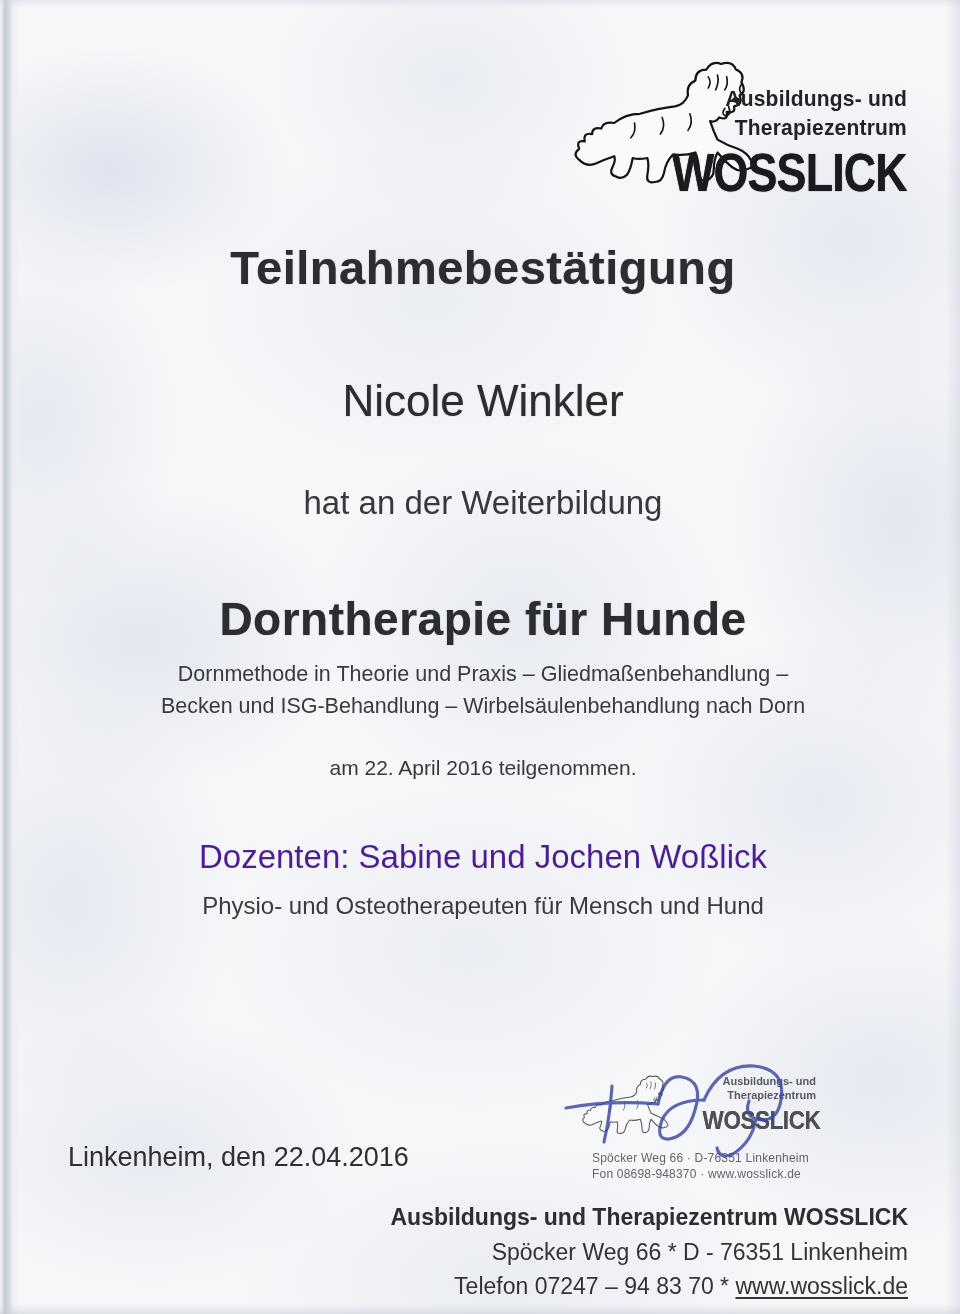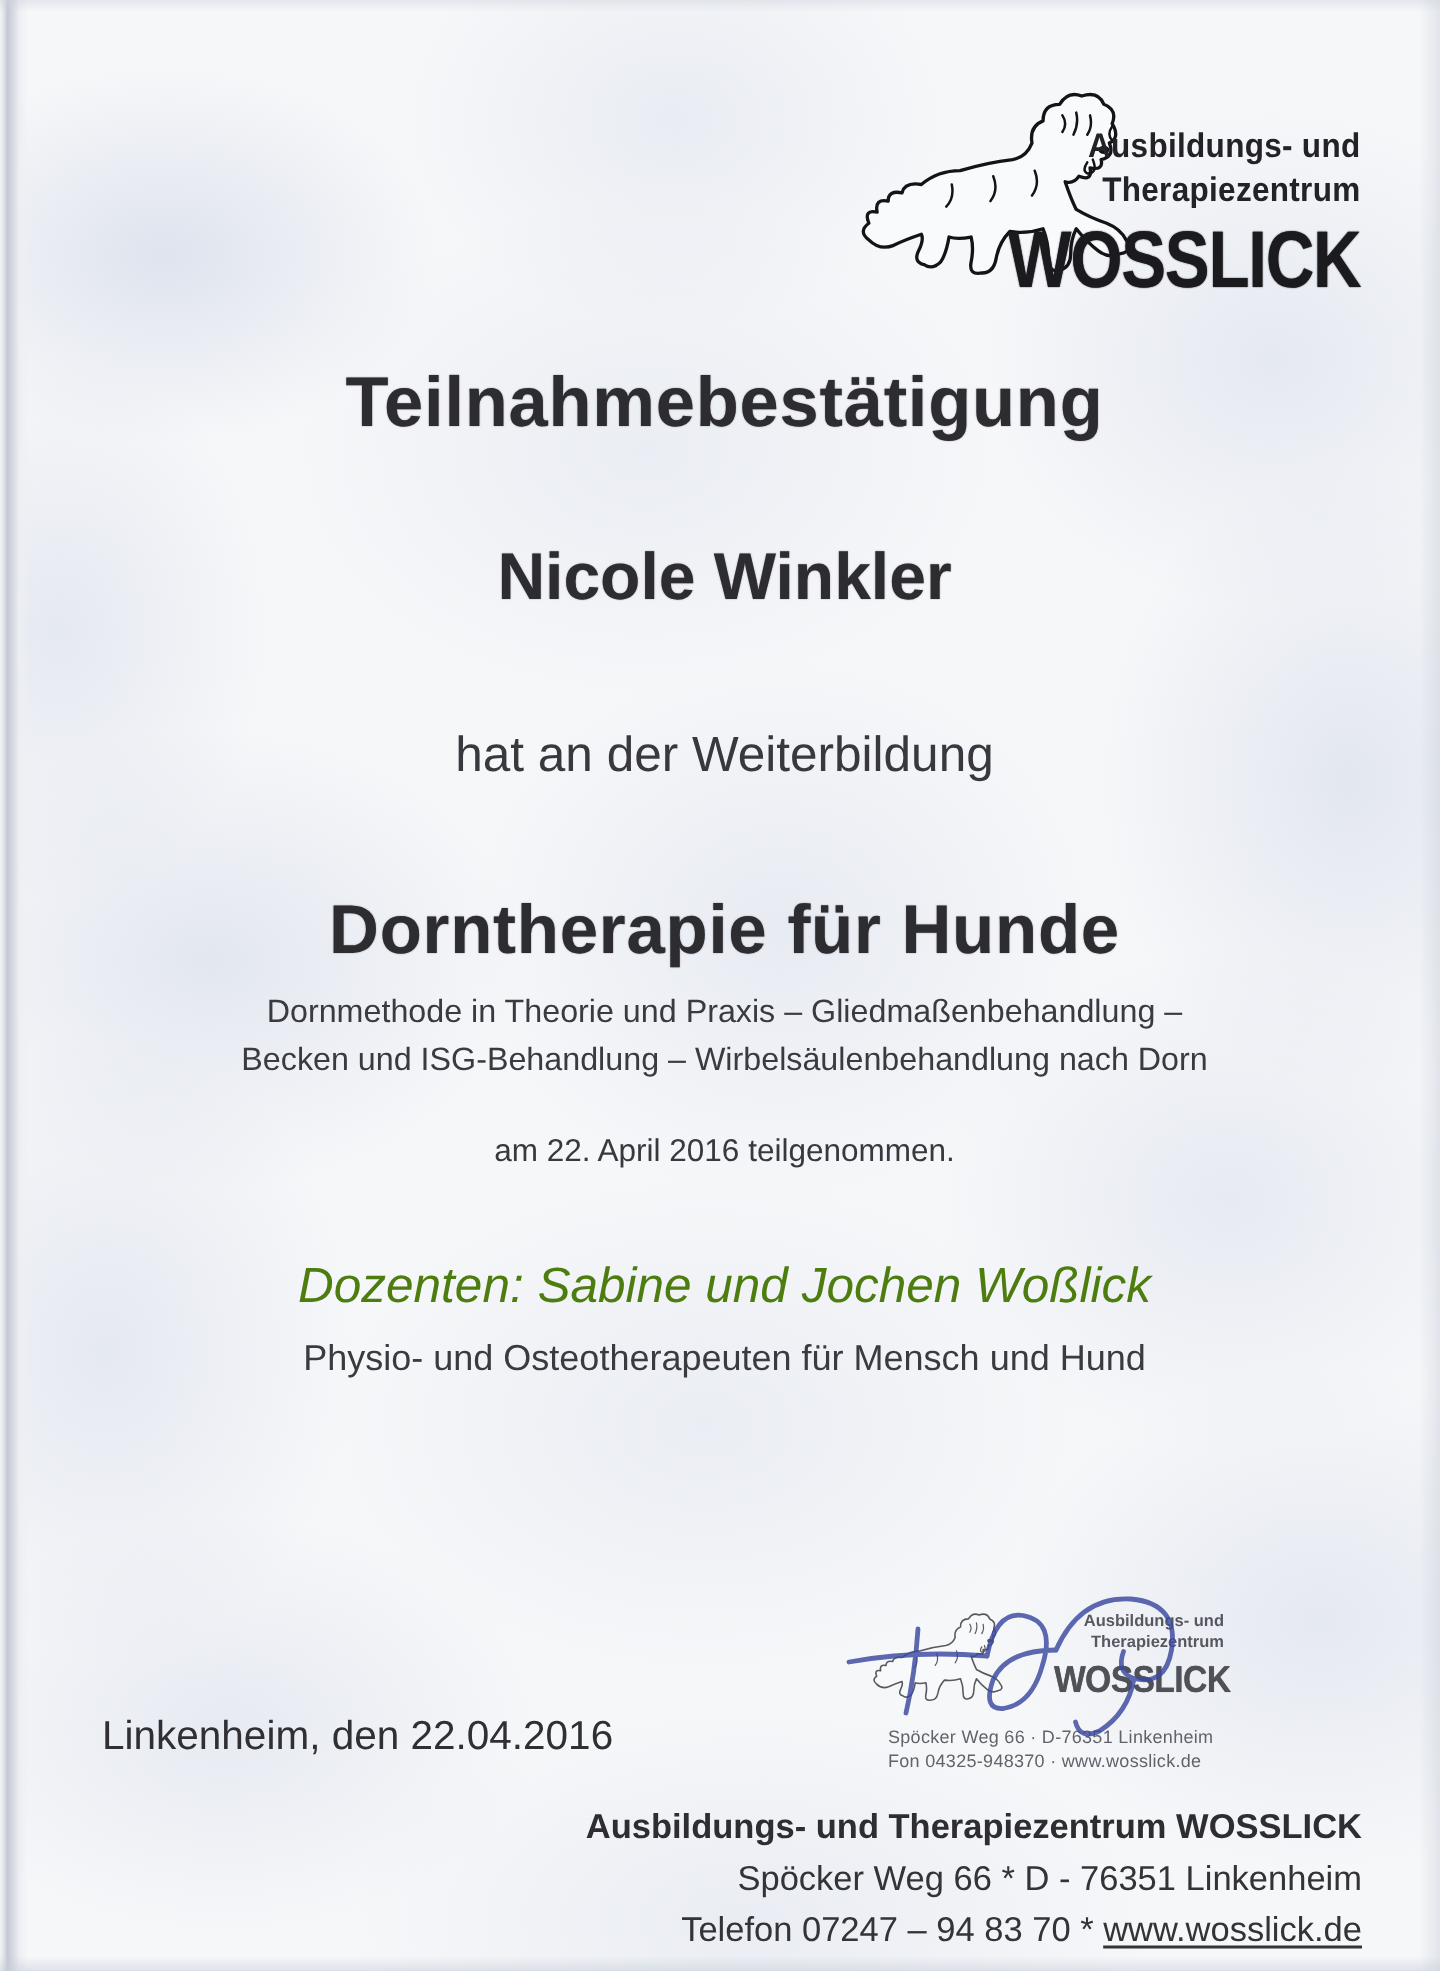--- a/index.html
+++ b/index.html
@@ -58,26 +58,26 @@
     transform:scaleY(1.08);transform-origin:top right;color:#232327;}
   .logo-wordmark{
     margin-top:8px;font-weight:700;font-size:51px;line-height:1;color:#1b1b1f;
     letter-spacing:-1px;transform:scaleX(.88) scaleY(1.05);transform-origin:top right;
     text-shadow:0 0 1px #1b1b1f;
   }
 
   
   .cline{position:absolute;left:6px;right:0;text-align:center;}
   .t-title   {top:240px;font-size:47px;font-weight:700;letter-spacing:.5px;color:#2c2c31;text-shadow:0 0 1px rgba(40,40,45,.55);}
-  .t-name    {top:360px;font-size:44px;font-weight:700;color:#2c2c31;text-shadow:0 0 1px rgba(40,40,45,.5);}
+  .t-name    {top:376px;font-size:44px;font-weight:400;color:#2c2c31;text-shadow:0 0 1px rgba(40,40,45,.5);}
   .t-intro   {top:484px;font-size:33px;font-weight:400;color:#38383e;}
   .t-course  {top:564px;font-size:46px;font-weight:700;letter-spacing:.5px;color:#2c2c31;text-shadow:0 0 1px rgba(40,40,45,.55);margin-top:28px;}
   .t-desc    {top:658px;font-size:21.5px;line-height:1.5;color:#3a3a40;}
   .t-date    {top:756px;font-size:21px;color:#38383e;}
-  .t-doz     {top:838px;font-size:33px;color:#4d7c0f;font-style:italic;}
+  .t-doz     {top:838px;font-size:33px;color:#4c1d95;}
   .t-physio  {top:892px;font-size:24px;color:#3a3a40;}
   .t-seminar {top:954px;font-size:24px;color:#3a3a40;}
 
   
   .stamp{position:absolute;left:586px;top:1062px;width:240px;color:#4b4b55;opacity:.92;}
   .stamp-dog{position:absolute;left:-6px;top:6px;width:102px;height:74px;}
   .stamp-text{position:absolute;left:104px;top:12px;text-align:right;width:126px;}
   .stamp-org{font-weight:700;font-size:11px;line-height:1.3;color:#4b4b55;}
   .stamp-wordmark{margin-top:3px;font-weight:700;font-size:25px;letter-spacing:-.5px;
     transform:scaleX(.9);transform-origin:top right;color:#43434c;text-shadow:0 0 .5px #43434c;}
@@ -153,21 +153,21 @@
     </svg>
     <div class="stamp-text">
       <div class="stamp-org">
         <div>Ausbildungs- und</div>
         <div>Therapiezentrum</div>
       </div>
       <div class="stamp-wordmark">WOSSLICK</div>
     </div>
     <div class="stamp-addr">
       <div>Spöcker Weg 66 · D-76351 Linkenheim</div>
-      <div>Fon 04325-948370 · www.wosslick.de</div>
+      <div>Fon 08698-948370 · www.wosslick.de</div>
     </div>
   </div>
 
   <svg class="signature" viewBox="0 0 272 122">
     <g fill="none" stroke="#3a49a0" stroke-width="3.2" stroke-linecap="round" opacity="0.82">
       <path d="M14 52 Q58 44 106 48"></path>
       <path d="M60 30 Q58 60 52 86"></path>
       <path d="M106 48 Q112 18 130 21 Q152 25 143 54 Q136 80 117 83 Q103 84 110 64 Q119 44 152 44"></path>
       <path d="M152 44 Q168 8 202 10 Q234 13 229 44 Q225 68 204 63 Q192 59 197 45"></path>
       <path d="M204 63 Q200 86 181 98 Q168 104 165 92"></path>

